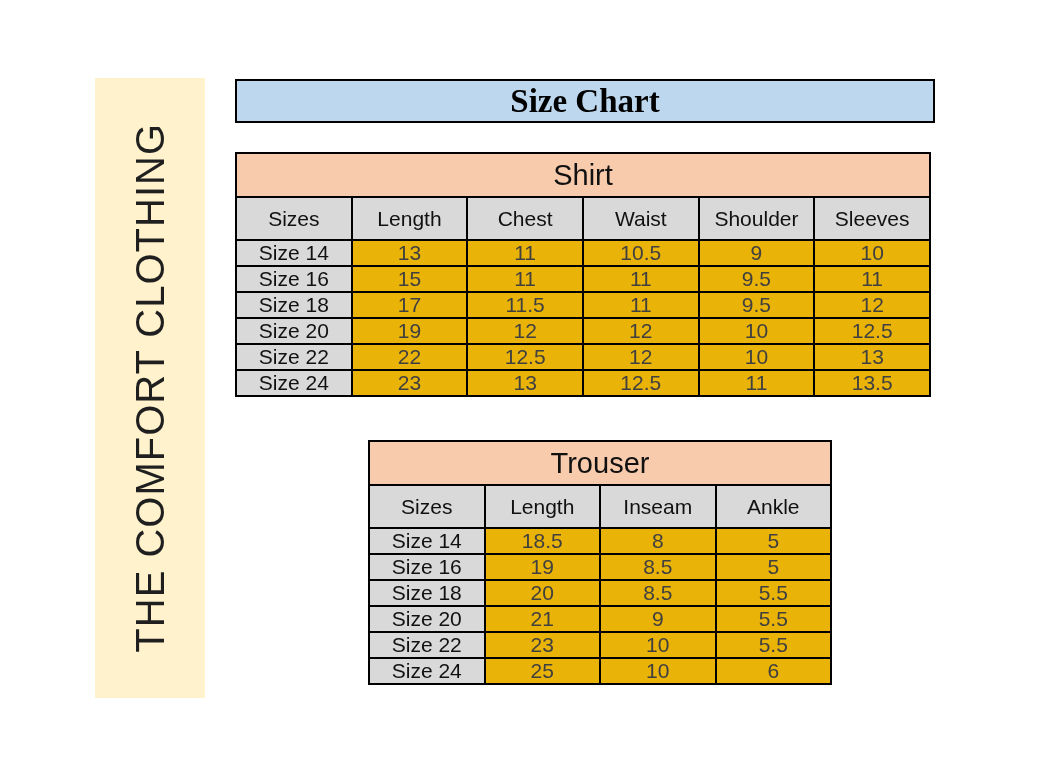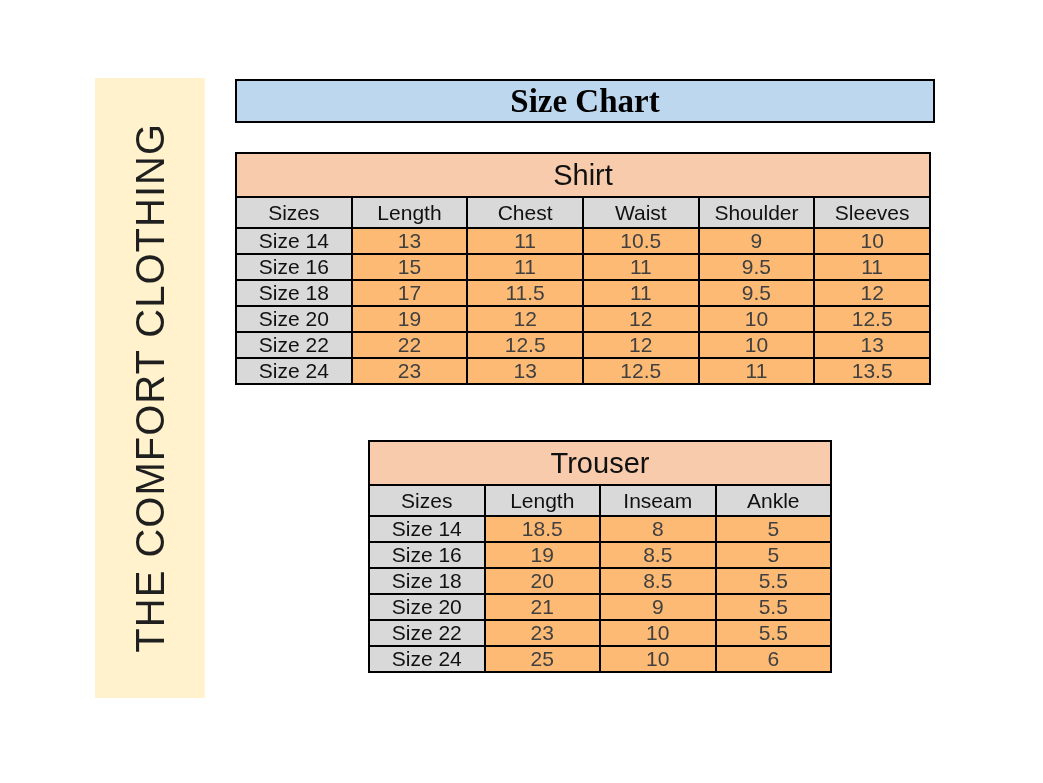--- a/index.html
+++ b/index.html
@@ -34,25 +34,25 @@
     text-align: center; font-size: 21px; color: #111;
   }
   table.size-table th, table.size-table td { border: 2px solid #000; padding: 0; }
   table.shirt   { left: 235px; top: 152px; width: 696px; padding-left: 8px; }
   table.trouser { left: 368px; top: 440px; width: 464px; }
 
   tr.section-row { height: 44px; }
   tr.section-row th {
     background: #F8CBAD; font-weight: 400; font-size: 29px; color: #111;
   }
-  tr.header-row { height: 31px; }
+  tr.header-row { height: 43px; }
   tr.header-row th { background: #D9D9D9; font-weight: 400; }
   tr.data-row { height: 25px; }
   tr.data-row th { background: #D9D9D9; font-weight: 400; }
-  tr.data-row td { background: #fdba74; color: #404040; }
+  tr.data-row td { background: #eab308; color: #404040; }
 </style>
 </head>
 <body>
 
 <div class="banner">
   <span class="banner-text">THE COMFORT CLOTHING</span>
 </div>
 
 <div class="title-bar">
   <span>Size Chart</span>

